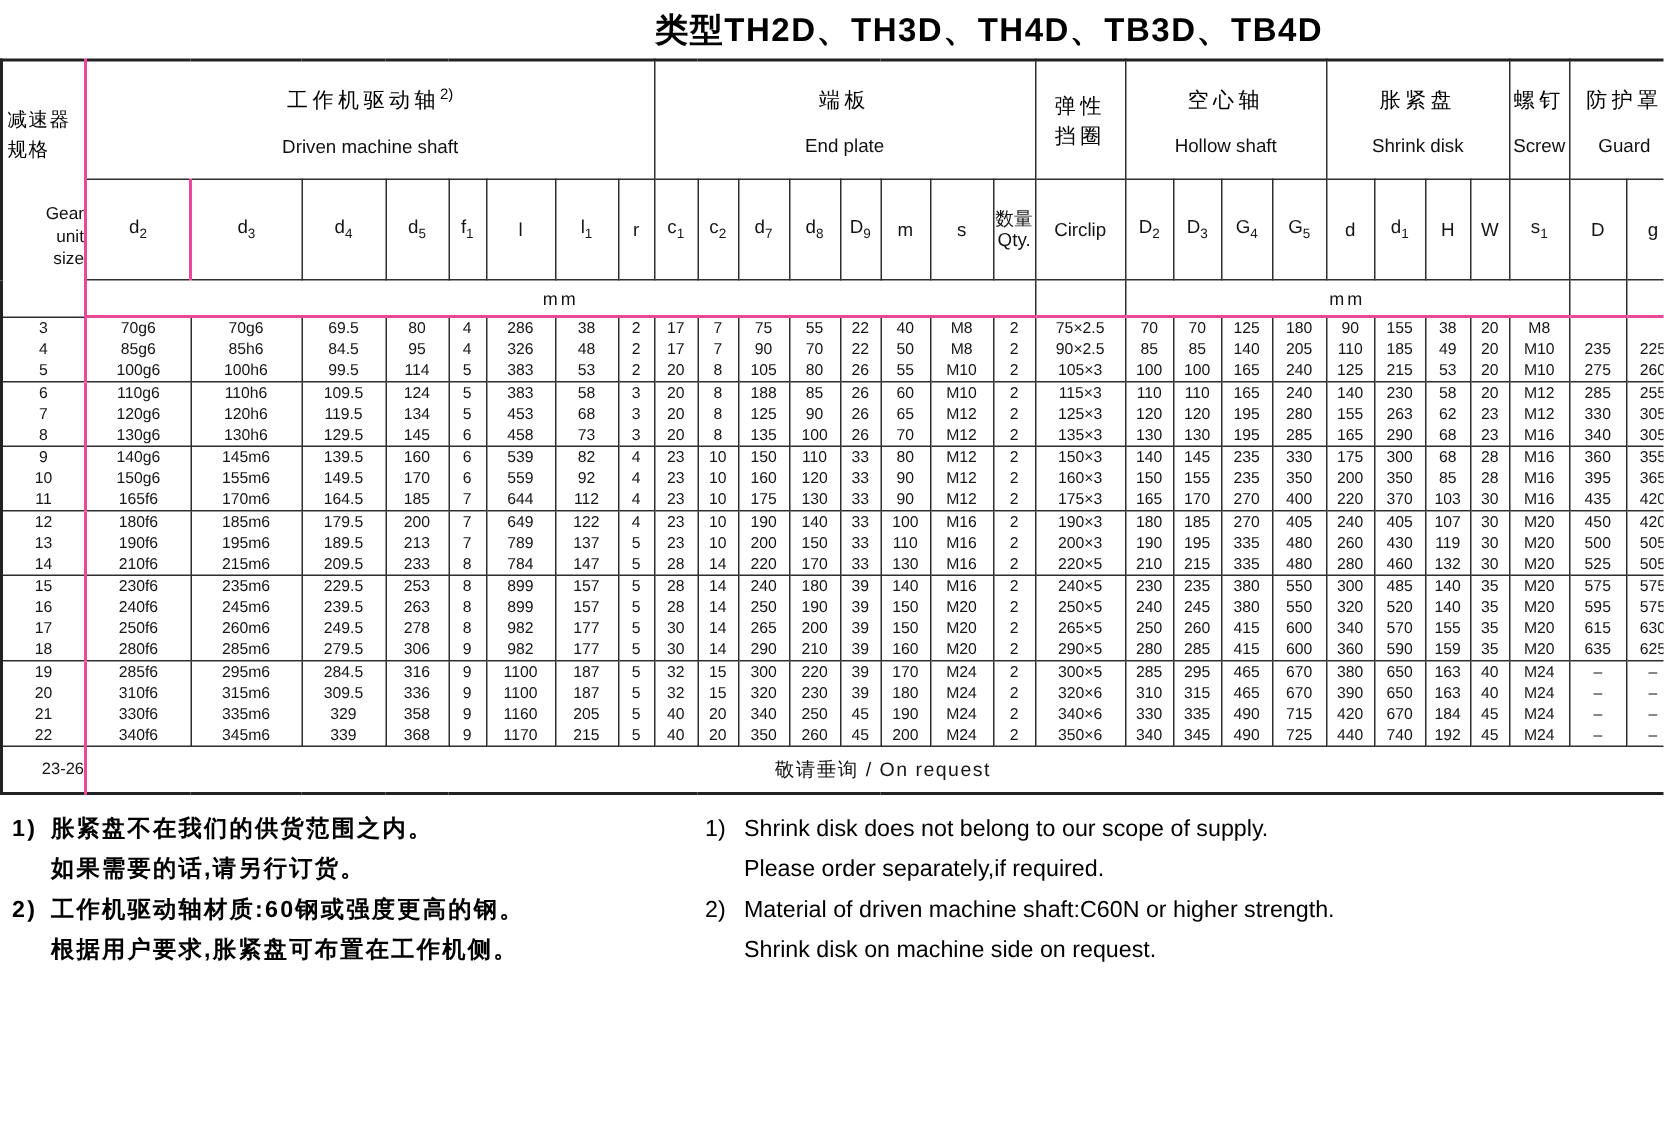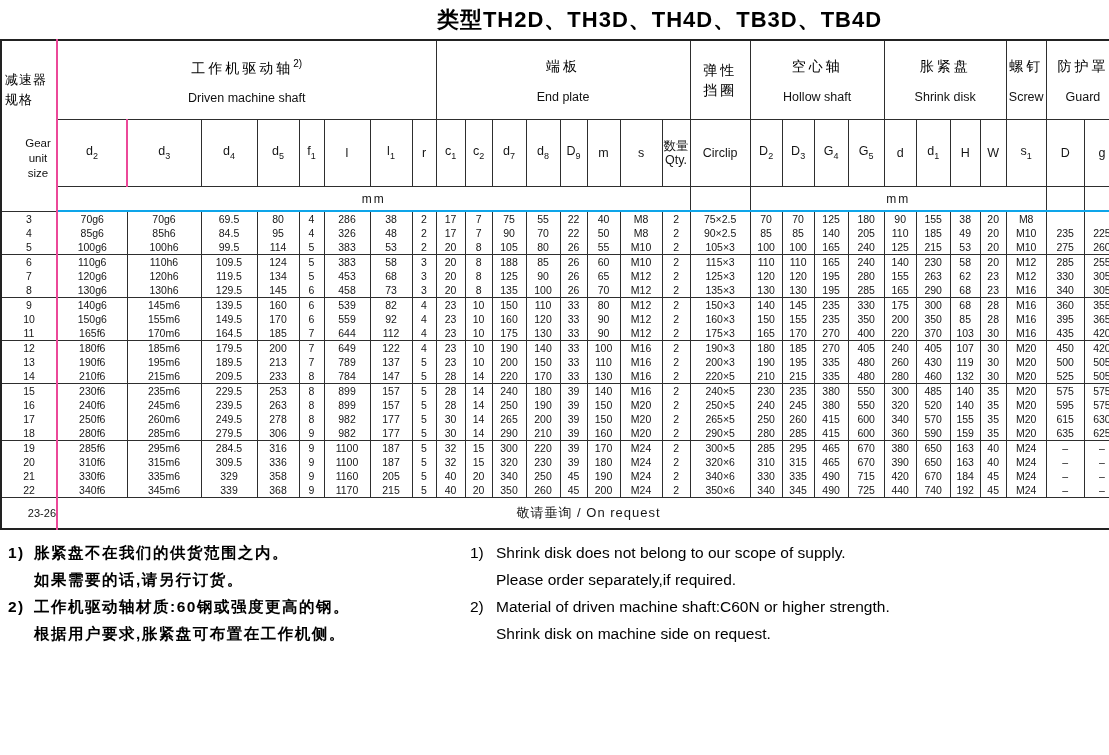--- a/index.html
+++ b/index.html
@@ -26,26 +26,26 @@
   thead tr.grp-row th{height:78px;}
   thead tr.sub-row th{height:66px;text-align:center;}
   thead .zh{
     font-size:14px;font-weight:normal;letter-spacing:3px;
     white-space:pre-line;line-height:20px;color:#000;
   }
   thead .en{font-size:12.5px;font-weight:normal;letter-spacing:0;line-height:15px;margin-top:14px;color:#111;}
   thead .sup{font-size:10px;vertical-align:super;letter-spacing:0;}
   th.gear-th{width:56px;}
   th.gear-th .zh{font-size:13px;letter-spacing:1px;text-align:left;padding-left:3px;}
-  th.gear-th .en{font-size:11.5px;text-align:center;padding-left:18px;margin-top:26px;white-space:pre-line;}
+  th.gear-th .en{font-size:11.5px;text-align:right;padding-left:18px;margin-top:26px;white-space:pre-line;}
   thead th.sub{font-size:12.5px;letter-spacing:0;white-space:pre-line;line-height:14px;}
   thead th.sub sub{font-size:9px;}
   tr.band-row td{
     height:23px;font-size:12px;letter-spacing:2px;
-    border-bottom:2px solid #0ea5e9;
+    border-bottom:2px solid #ec4899;
     margin-left:32px;
   }
   
   tbody td{font-size:10.5px;padding:6px 0;}
   tbody td:first-child,thead th:first-child{border-right:2px solid #ec4899;}
   .cl{height:14px;line-height:14px;white-space:nowrap;}
   tr.footer-row td{height:30px;font-size:13px;letter-spacing:1px;}
   tr.footer-row td.range{font-size:11px;letter-spacing:0;text-align:right;}
   
   .notes{display:flex;margin-top:9px;padding-left:8px;}

